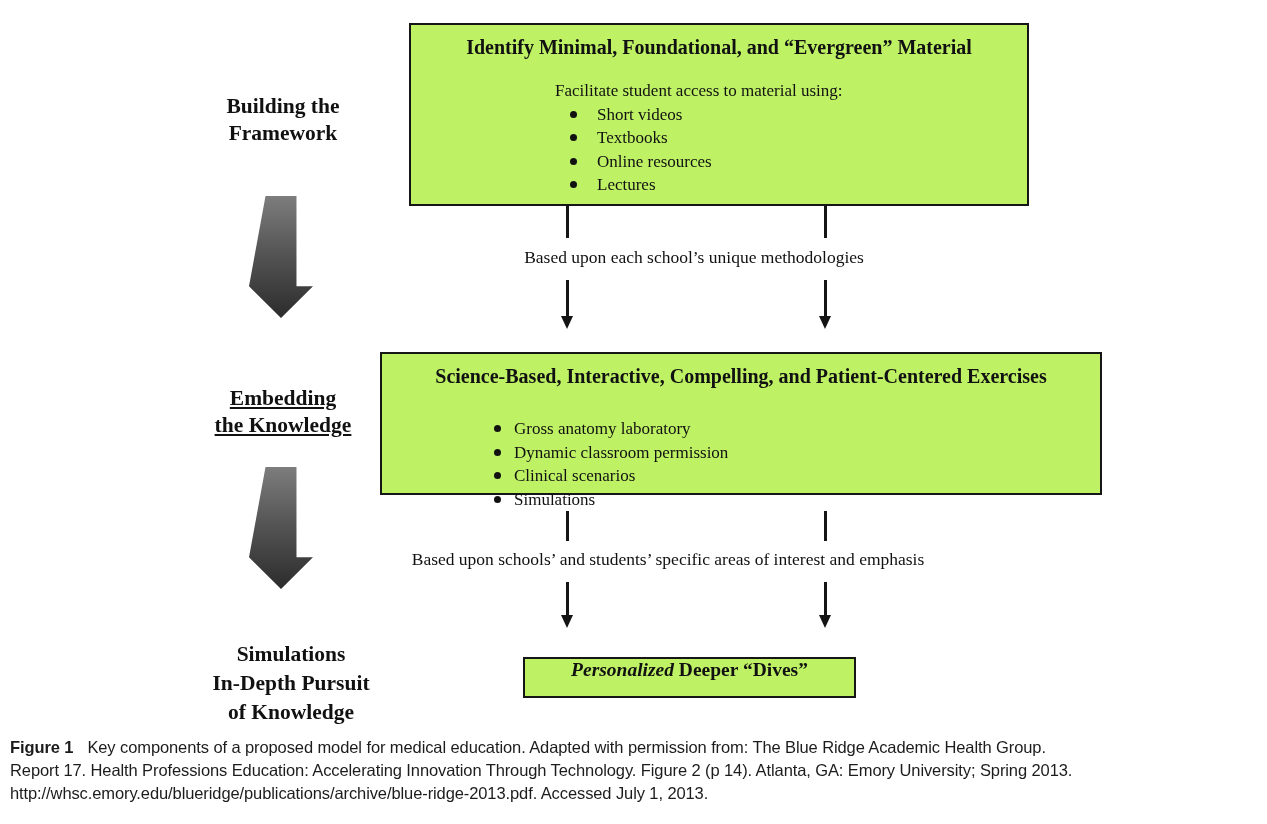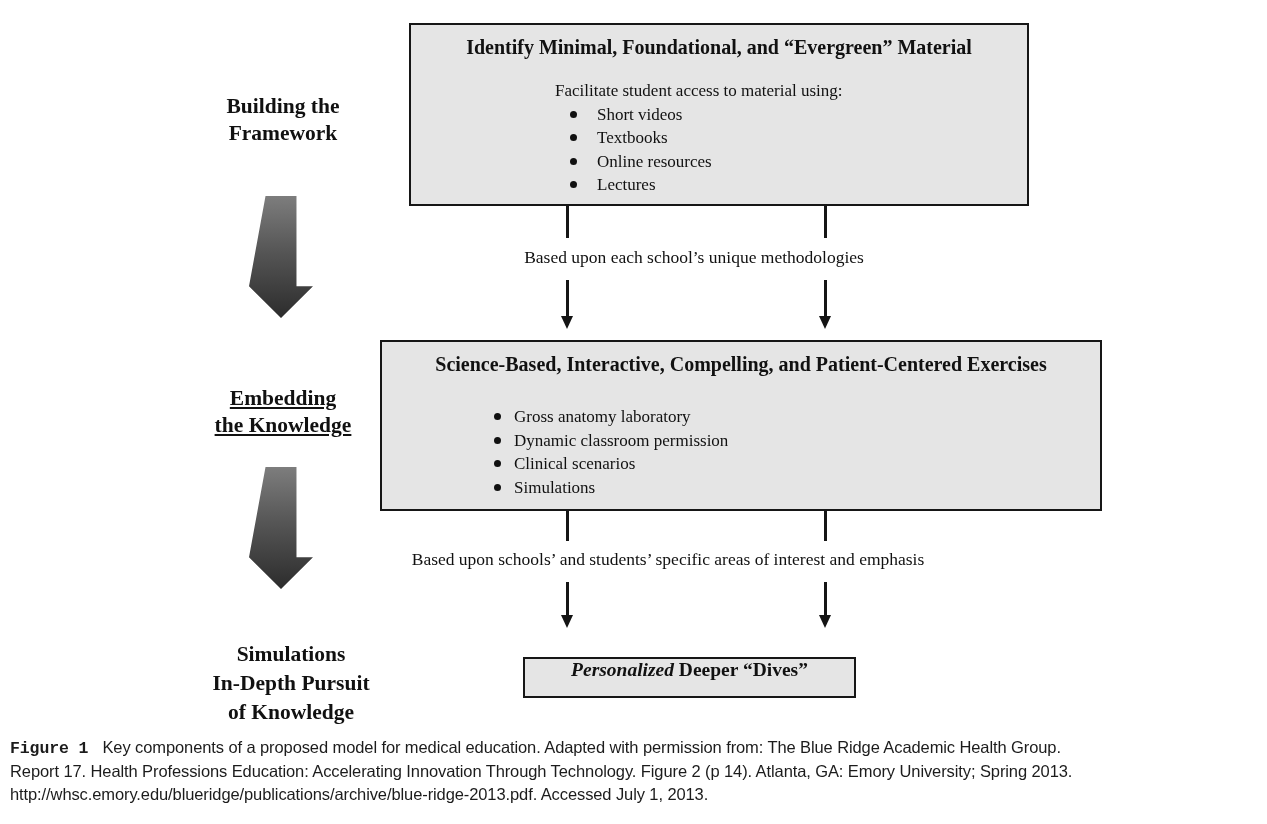--- a/index.html
+++ b/index.html
@@ -11,24 +11,24 @@
     font-family: "Liberation Serif", serif;
     color: #111111;
     overflow: hidden;
   }
 
   
   .box {
     position: absolute;
     box-sizing: border-box;
     border: 2px solid #161616;
-    background: #e5e5e5;
+    background: #bef264;
   }
   #top-box    { left: 409px; top: 23px;  width: 620px; height: 183px; }
-  #middle-box { left: 380px; top: 340px; width: 722px; height: 171px; }
+  #middle-box { left: 380px; top: 352px; width: 722px; height: 143px; }
   #bottom-box { left: 523px; top: 657px; width: 333px; height: 41px;
                 display: flex; align-items: flex-start; justify-content: center; }
 
   .box-title {
     text-align: center;
     font-weight: bold;
     font-size: 20px;
     line-height: 26px;
     margin-top: 9px;
     padding: 0 6px;
@@ -106,21 +106,21 @@
   
   .caption {
     position: absolute;
     left: 10px; top: 736px; width: 1250px;
     font-family: "Liberation Sans", sans-serif;
     font-size: 16.5px;
     line-height: 23px;
     color: #1c1c1c;
     letter-spacing: -0.1px;
   }
-  .caption-label { font-weight: bold; margin-right: 14px; font-family: Liberation Mono, monospace; }
+  .caption-label { font-weight: bold; margin-right: 14px; }
 </style>
 </head>
 <body>
 
 <div class="canvas">
 
   <div class="stage-label" id="stage-1">
     <div>Building the</div>
     <div>Framework</div>
   </div>

